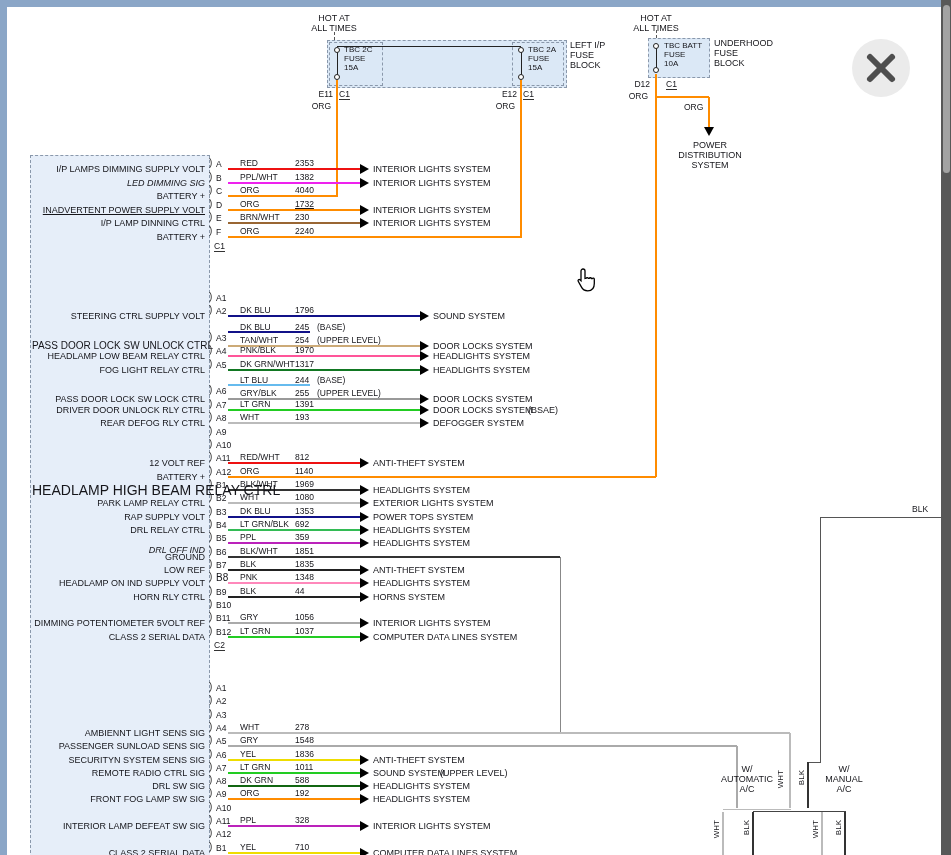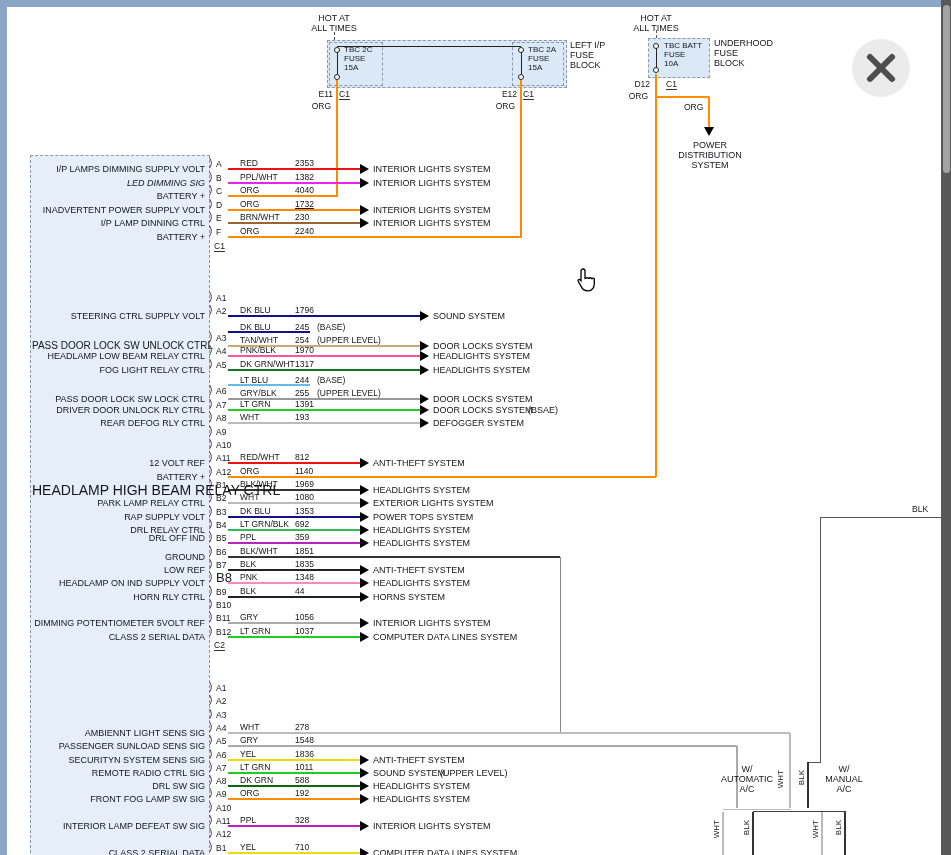--- a/index.html
+++ b/index.html
@@ -98,21 +98,21 @@
       <div class="abs" style="left: 295px; top: 185.2px; line-height: 10px; color: rgb(21, 21, 26); white-space: pre; font-size: 8.5px;">4040</div>
       <div class="abs" style="left: 228px; top: 195.2px; width: 109px; height: 2px; background: rgb(255, 140, 0);"></div>
       <div class="abs" style="left: 32px; top: 191.2px; width: 173px; text-align: right; font-size: 9px; line-height: 10px; color: rgb(21, 21, 26); white-space: pre;">BATTERY +</div>
       <div class="abs" style="left: 209px; top: 198.8px; line-height: 10px; white-space: pre; font-size: 10px; color: rgb(51, 51, 51);">)</div>
       <div class="abs" style="left: 216px; top: 199.8px; line-height: 10px; color: rgb(21, 21, 26); white-space: pre; font-size: 8.5px;">D</div>
       <div class="abs" style="left: 240px; top: 198.8px; line-height: 10px; color: rgb(21, 21, 26); white-space: pre; font-size: 8.5px;">ORG</div>
       <div class="abs" style="left: 295px; top: 198.8px; line-height: 10px; color: rgb(21, 21, 26); white-space: pre; font-size: 8.5px; text-decoration: underline;">1732</div>
       <div class="abs" style="left: 228px; top: 208.8px; width: 132px; height: 2px; background: rgb(255, 140, 0);"></div>
       <div class="abs" style="left: 360px; top: 204.8px; width: 0px; height: 0px; border-left: 9px solid rgb(0, 0, 0); border-top: 5px solid transparent; border-bottom: 5px solid transparent;"></div>
       <div class="abs" style="left: 373px; top: 204.8px; font-size: 9px; line-height: 10px; color: rgb(21, 21, 26); white-space: pre;">INTERIOR LIGHTS SYSTEM</div>
-      <div class="abs" style="left: 32px; top: 204.8px; width: 173px; text-align: right; font-size: 9px; line-height: 10px; color: rgb(21, 21, 26); white-space: pre;">INADVERTENT POWER SUPPLY VOLT</div>
+      <div class="abs" style="left: 32px; top: 204.8px; width: 173px; text-align: right; font-size: 9px; line-height: 10px; color: rgb(21, 21, 26); white-space: pre; text-decoration: underline;">INADVERTENT POWER SUPPLY VOLT</div>
       <div class="abs" style="left: 209px; top: 212.4px; line-height: 10px; white-space: pre; font-size: 10px; color: rgb(51, 51, 51);">)</div>
       <div class="abs" style="left: 216px; top: 213.4px; line-height: 10px; color: rgb(21, 21, 26); white-space: pre; font-size: 8.5px;">E</div>
       <div class="abs" style="left: 240px; top: 212.4px; line-height: 10px; color: rgb(21, 21, 26); white-space: pre; font-size: 8.5px;">BRN/WHT</div>
       <div class="abs" style="left: 295px; top: 212.4px; line-height: 10px; color: rgb(21, 21, 26); white-space: pre; font-size: 8.5px;">230</div>
       <div class="abs" style="left: 228px; top: 222.4px; width: 132px; height: 2px; background: rgb(153, 102, 51);"></div>
       <div class="abs" style="left: 360px; top: 218.4px; width: 0px; height: 0px; border-left: 9px solid rgb(0, 0, 0); border-top: 5px solid transparent; border-bottom: 5px solid transparent;"></div>
       <div class="abs" style="left: 373px; top: 218.4px; font-size: 9px; line-height: 10px; color: rgb(21, 21, 26); white-space: pre;">INTERIOR LIGHTS SYSTEM</div>
       <div class="abs" style="left: 32px; top: 218.4px; width: 173px; text-align: right; font-size: 9px; line-height: 10px; color: rgb(21, 21, 26); white-space: pre;">I/P LAMP DINNING CTRL</div>
       <div class="abs" style="left: 209px; top: 226px; line-height: 10px; white-space: pre; font-size: 10px; color: rgb(51, 51, 51);">)</div>
       <div class="abs" style="left: 216px; top: 227px; line-height: 10px; color: rgb(21, 21, 26); white-space: pre; font-size: 8.5px;">F</div>
@@ -240,38 +240,38 @@
       <div class="abs" style="left: 360px; top: 524.95px; width: 0px; height: 0px; border-left: 9px solid rgb(0, 0, 0); border-top: 5px solid transparent; border-bottom: 5px solid transparent;"></div>
       <div class="abs" style="left: 373px; top: 524.95px; font-size: 9px; line-height: 10px; color: rgb(21, 21, 26); white-space: pre;">HEADLIGHTS SYSTEM</div>
       <div class="abs" style="left: 32px; top: 524.95px; width: 173px; text-align: right; font-size: 9px; line-height: 10px; color: rgb(21, 21, 26); white-space: pre;">DRL RELAY CTRL</div>
       <div class="abs" style="left: 209px; top: 532.3px; line-height: 10px; white-space: pre; font-size: 10px; color: rgb(51, 51, 51);">)</div>
       <div class="abs" style="left: 216px; top: 533.3px; line-height: 10px; color: rgb(21, 21, 26); white-space: pre; font-size: 8.5px;">B5</div>
       <div class="abs" style="left: 240px; top: 532.3px; line-height: 10px; color: rgb(21, 21, 26); white-space: pre; font-size: 8.5px;">PPL</div>
       <div class="abs" style="left: 295px; top: 532.3px; line-height: 10px; color: rgb(21, 21, 26); white-space: pre; font-size: 8.5px;">359</div>
       <div class="abs" style="left: 228px; top: 542.3px; width: 132px; height: 2px; background: rgb(187, 34, 187);"></div>
       <div class="abs" style="left: 360px; top: 538.3px; width: 0px; height: 0px; border-left: 9px solid rgb(0, 0, 0); border-top: 5px solid transparent; border-bottom: 5px solid transparent;"></div>
       <div class="abs" style="left: 373px; top: 538.3px; font-size: 9px; line-height: 10px; color: rgb(21, 21, 26); white-space: pre;">HEADLIGHTS SYSTEM</div>
-      <div class="abs" style="left: 32px; top: 533px; width: 173px; text-align: right; font-size: 9px; line-height: 10px; color: rgb(21, 21, 26); white-space: pre;">DRL OFF IND</div>
+      <div class="abs" style="left: 32px; top: 545px; width: 173px; text-align: right; font-size: 9px; line-height: 10px; color: rgb(21, 21, 26); white-space: pre; font-style: italic;">DRL OFF IND</div>
       <div class="abs" style="left: 209px; top: 545.65px; line-height: 10px; white-space: pre; font-size: 10px; color: rgb(51, 51, 51);">)</div>
       <div class="abs" style="left: 216px; top: 546.65px; line-height: 10px; color: rgb(21, 21, 26); white-space: pre; font-size: 8.5px;">B6</div>
       <div class="abs" style="left: 240px; top: 545.65px; line-height: 10px; color: rgb(21, 21, 26); white-space: pre; font-size: 8.5px;">BLK/WHT</div>
       <div class="abs" style="left: 295px; top: 545.65px; line-height: 10px; color: rgb(21, 21, 26); white-space: pre; font-size: 8.5px;">1851</div>
       <div class="abs" style="left: 228px; top: 555.65px; width: 332px; height: 2px; background: rgb(51, 51, 51);"></div>
       <div class="abs" style="left: 559.5px; top: 556.65px; width: 1px; height: 176.35px; background: rgb(136, 136, 136);"></div>
       <div class="abs" style="left: 32px; top: 551.65px; width: 173px; text-align: right; font-size: 9px; line-height: 10px; color: rgb(21, 21, 26); white-space: pre;">GROUND</div>
       <div class="abs" style="left: 209px; top: 559px; line-height: 10px; white-space: pre; font-size: 10px; color: rgb(51, 51, 51);">)</div>
       <div class="abs" style="left: 216px; top: 560px; line-height: 10px; color: rgb(21, 21, 26); white-space: pre; font-size: 8.5px;">B7</div>
       <div class="abs" style="left: 240px; top: 559px; line-height: 10px; color: rgb(21, 21, 26); white-space: pre; font-size: 8.5px;">BLK</div>
       <div class="abs" style="left: 295px; top: 559px; line-height: 10px; color: rgb(21, 21, 26); white-space: pre; font-size: 8.5px;">1835</div>
       <div class="abs" style="left: 228px; top: 569px; width: 132px; height: 2px; background: rgb(34, 34, 34);"></div>
       <div class="abs" style="left: 360px; top: 565px; width: 0px; height: 0px; border-left: 9px solid rgb(0, 0, 0); border-top: 5px solid transparent; border-bottom: 5px solid transparent;"></div>
       <div class="abs" style="left: 373px; top: 565px; font-size: 9px; line-height: 10px; color: rgb(21, 21, 26); white-space: pre;">ANTI-THEFT SYSTEM</div>
       <div class="abs" style="left: 32px; top: 565px; width: 173px; text-align: right; font-size: 9px; line-height: 10px; color: rgb(21, 21, 26); white-space: pre;">LOW REF</div>
       <div class="abs" style="left: 209px; top: 572.35px; line-height: 10px; white-space: pre; font-size: 10px; color: rgb(51, 51, 51);">)</div>
-      <div class="abs" style="left: 216px; top: 573.35px; line-height: 10px; color: rgb(21, 21, 26); white-space: pre; font-size: 13px;">B8</div>
+      <div class="abs" style="left: 216px; top: 573.35px; line-height: 10px; color: rgb(21, 21, 26); white-space: pre; font-size: 10px;">B8</div>
       <div class="abs" style="left: 240px; top: 572.35px; line-height: 10px; color: rgb(21, 21, 26); white-space: pre; font-size: 8.5px;">PNK</div>
       <div class="abs" style="left: 295px; top: 572.35px; line-height: 10px; color: rgb(21, 21, 26); white-space: pre; font-size: 8.5px;">1348</div>
       <div class="abs" style="left: 228px; top: 582.35px; width: 132px; height: 2px; background: rgb(255, 136, 187);"></div>
       <div class="abs" style="left: 360px; top: 578.35px; width: 0px; height: 0px; border-left: 9px solid rgb(0, 0, 0); border-top: 5px solid transparent; border-bottom: 5px solid transparent;"></div>
       <div class="abs" style="left: 373px; top: 578.35px; font-size: 9px; line-height: 10px; color: rgb(21, 21, 26); white-space: pre;">HEADLIGHTS SYSTEM</div>
       <div class="abs" style="left: 32px; top: 578.35px; width: 173px; text-align: right; font-size: 9px; line-height: 10px; color: rgb(21, 21, 26); white-space: pre;">HEADLAMP ON IND SUPPLY VOLT</div>
       <div class="abs" style="left: 209px; top: 585.7px; line-height: 10px; white-space: pre; font-size: 10px; color: rgb(51, 51, 51);">)</div>
       <div class="abs" style="left: 216px; top: 586.7px; line-height: 10px; color: rgb(21, 21, 26); white-space: pre; font-size: 8.5px;">B9</div>
       <div class="abs" style="left: 240px; top: 585.7px; line-height: 10px; color: rgb(21, 21, 26); white-space: pre; font-size: 8.5px;">BLK</div>
       <div class="abs" style="left: 295px; top: 585.7px; line-height: 10px; color: rgb(21, 21, 26); white-space: pre; font-size: 8.5px;">44</div>

